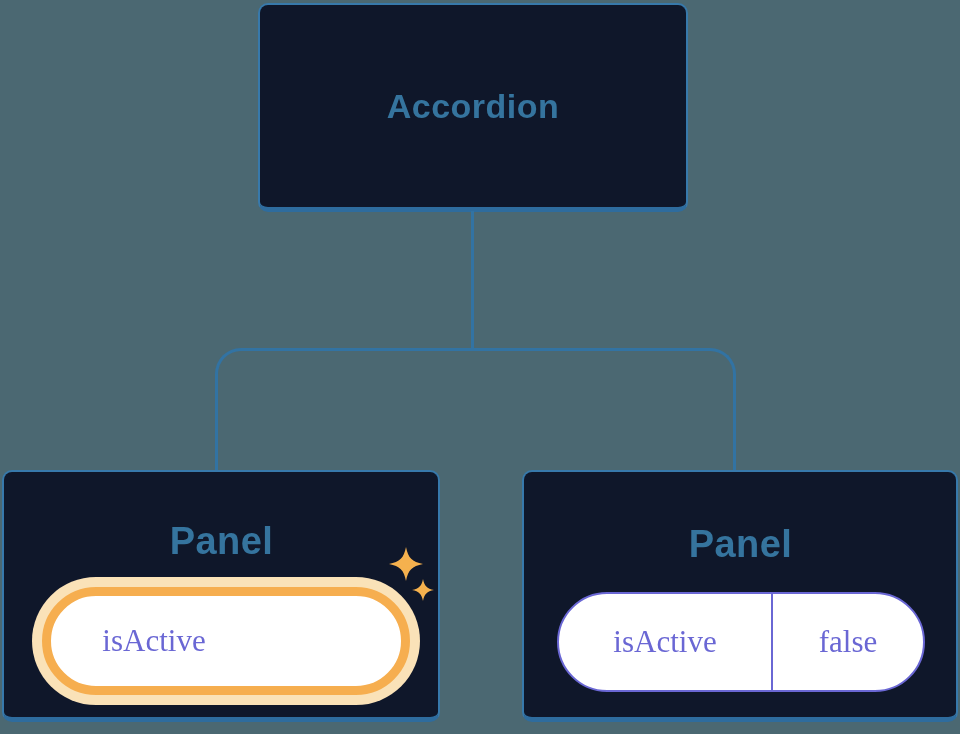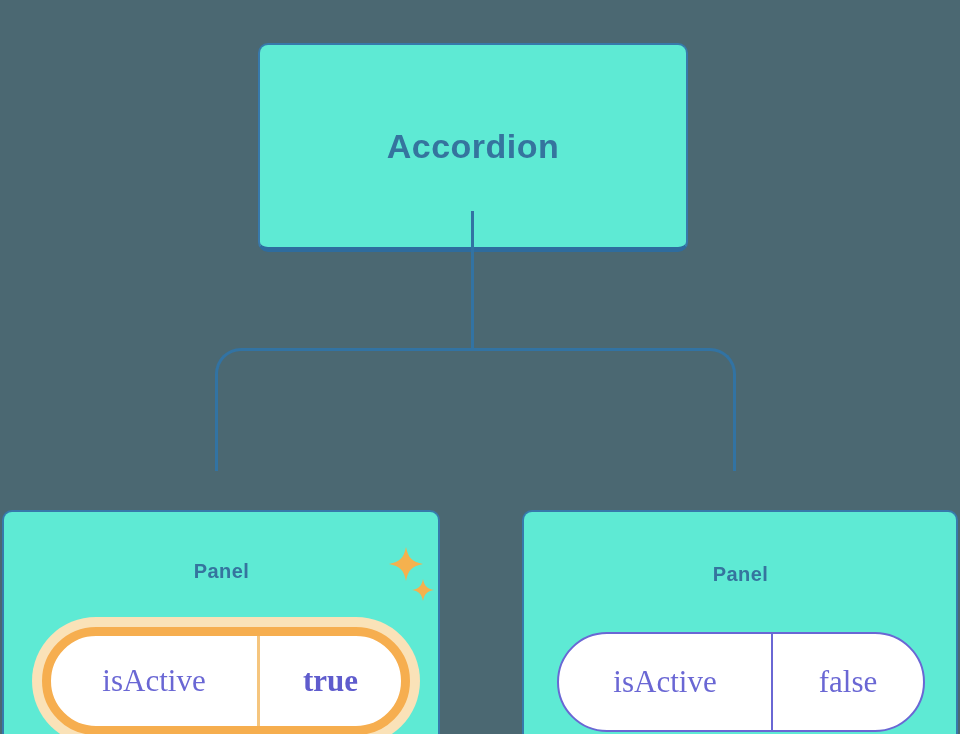--- a/index.html
+++ b/index.html
@@ -10,46 +10,45 @@
   .canvas {
     position: relative;
     width: 960px;
     height: 734px;
     background: #4B6872;
     overflow: hidden;
   }
   
   .card {
     position: absolute;
-    background: #5eead4;
+    background: #0f172a;
     border: 2px solid #3779AB;
     border-bottom: 5px solid #2E6C9E;
     border-radius: 10px;
     box-sizing: border-box;
-    margin-top: 40px;
   }
   .root-node {
     left: 258px; top: 3px;
     width: 430px; height: 209px;
     display: flex; align-items: center; justify-content: center;
   }
   .root-label {
     color: #35749E;
     font-size: 34px;
     font-weight: 600;
     letter-spacing: 0.5px;
   }
   .panel-left  { left: 2px;   top: 470px; width: 438px; height: 252px; }
   .panel-right { left: 522px; top: 470px; width: 436px; height: 252px; }
   .panel-title {
     position: absolute;
     left: 1px; right: 0;
     text-align: center;
     color: #35749E;
-    font-size: 20px;
+    font-size: 38px;
     font-weight: 600;
     letter-spacing: 0.4px;
   }
   .panel-left  .panel-title { top: 48px; }
   .panel-right .panel-title { top: 51px; }
 
   
   .connector-stem {
     position: absolute;
     left: 471px; top: 211px;
@@ -117,21 +116,20 @@
     <span class="root-label">Accordion</span>
   </div>
 
   <div class="connector-stem"></div>
   <div class="connector-branch"></div>
 
   <div class="card panel-left">
     <span class="panel-title">Panel</span>
     <div class="pill pill-active">
       <div class="pill-cell cell-key">isActive</div>
-      <div class="pill-cell cell-value">true</div>
     </div>
   </div>
 
   <svg class="sparkles" viewBox="0 0 56 64">
     <path d="M 24,5 C 26.2,16 30,19.8 41,22 C 30,24.2 26.2,28 24,39 C 21.8,28 18,24.2 7,22 C 18,19.8 21.8,16 24,5 Z" fill="#F5B14E"></path>
     <path d="M 41,37 C 42.4,44 44.9,46.6 52,48 C 44.9,49.4 42.4,52 41,59 C 39.6,52 37.1,49.4 30,48 C 37.1,46.6 39.6,44 41,37 Z" fill="#F5B14E"></path>
   </svg>
 
   <div class="card panel-right">
     <span class="panel-title">Panel</span>

